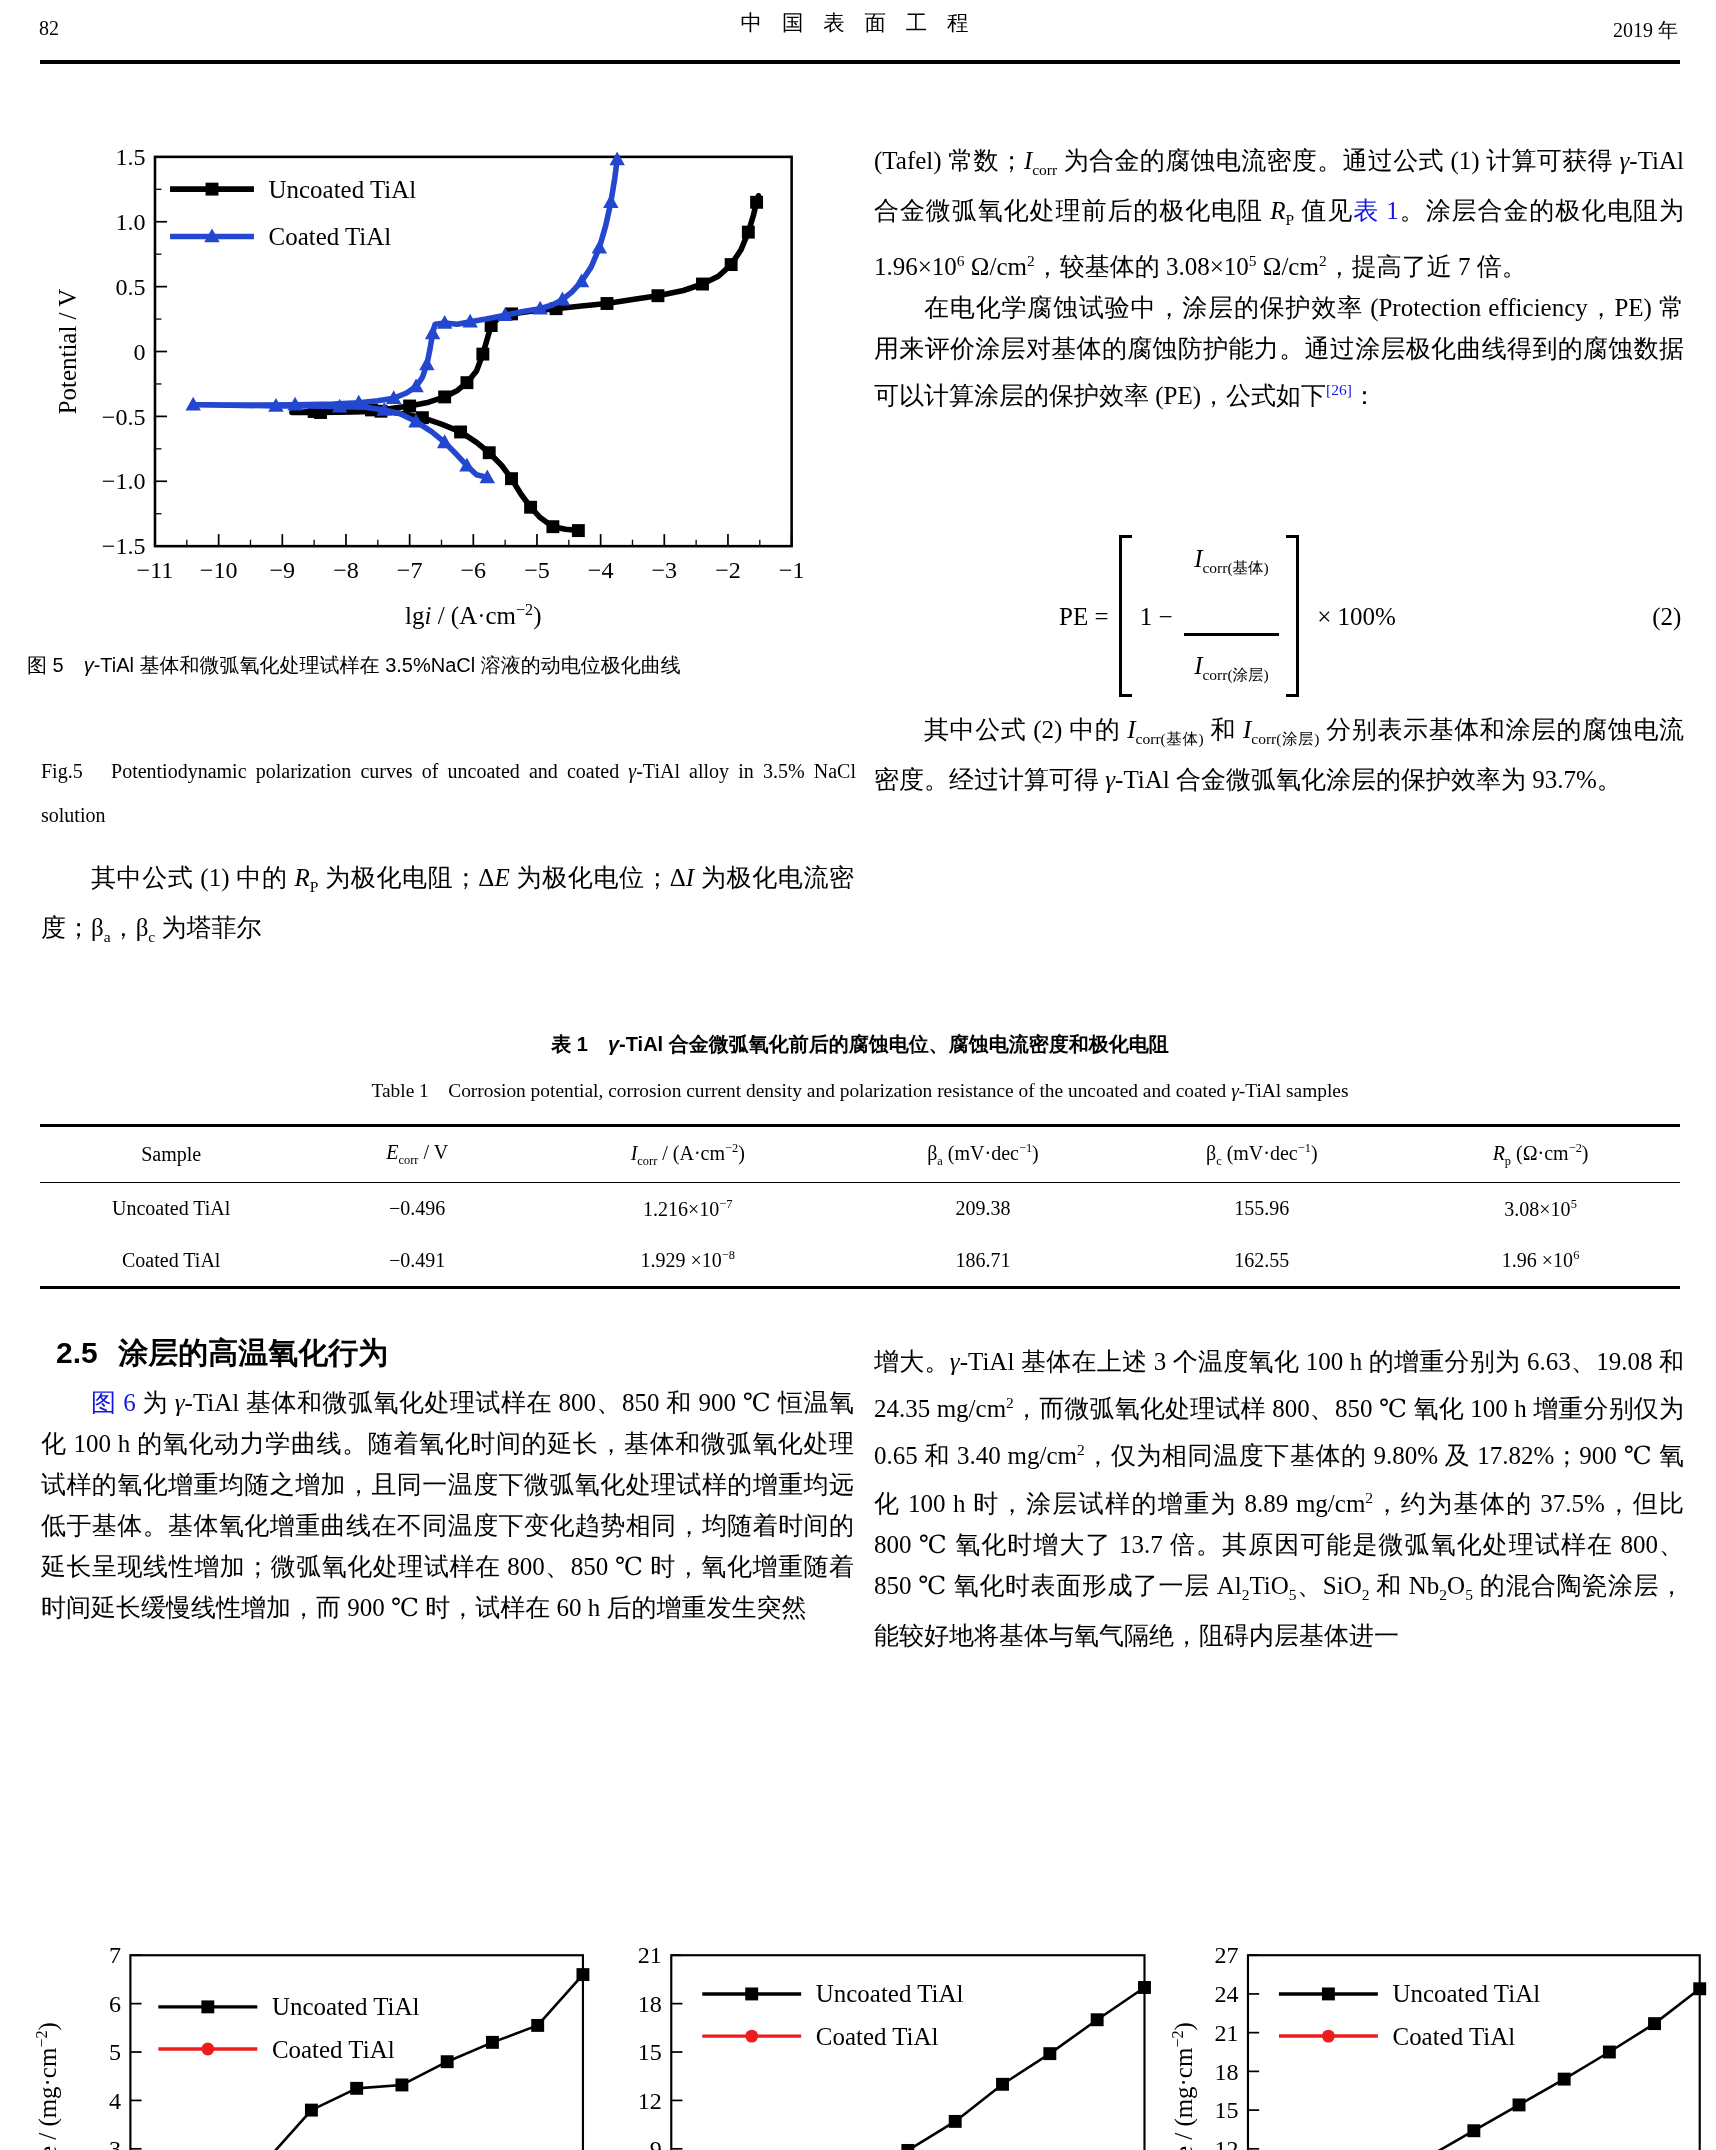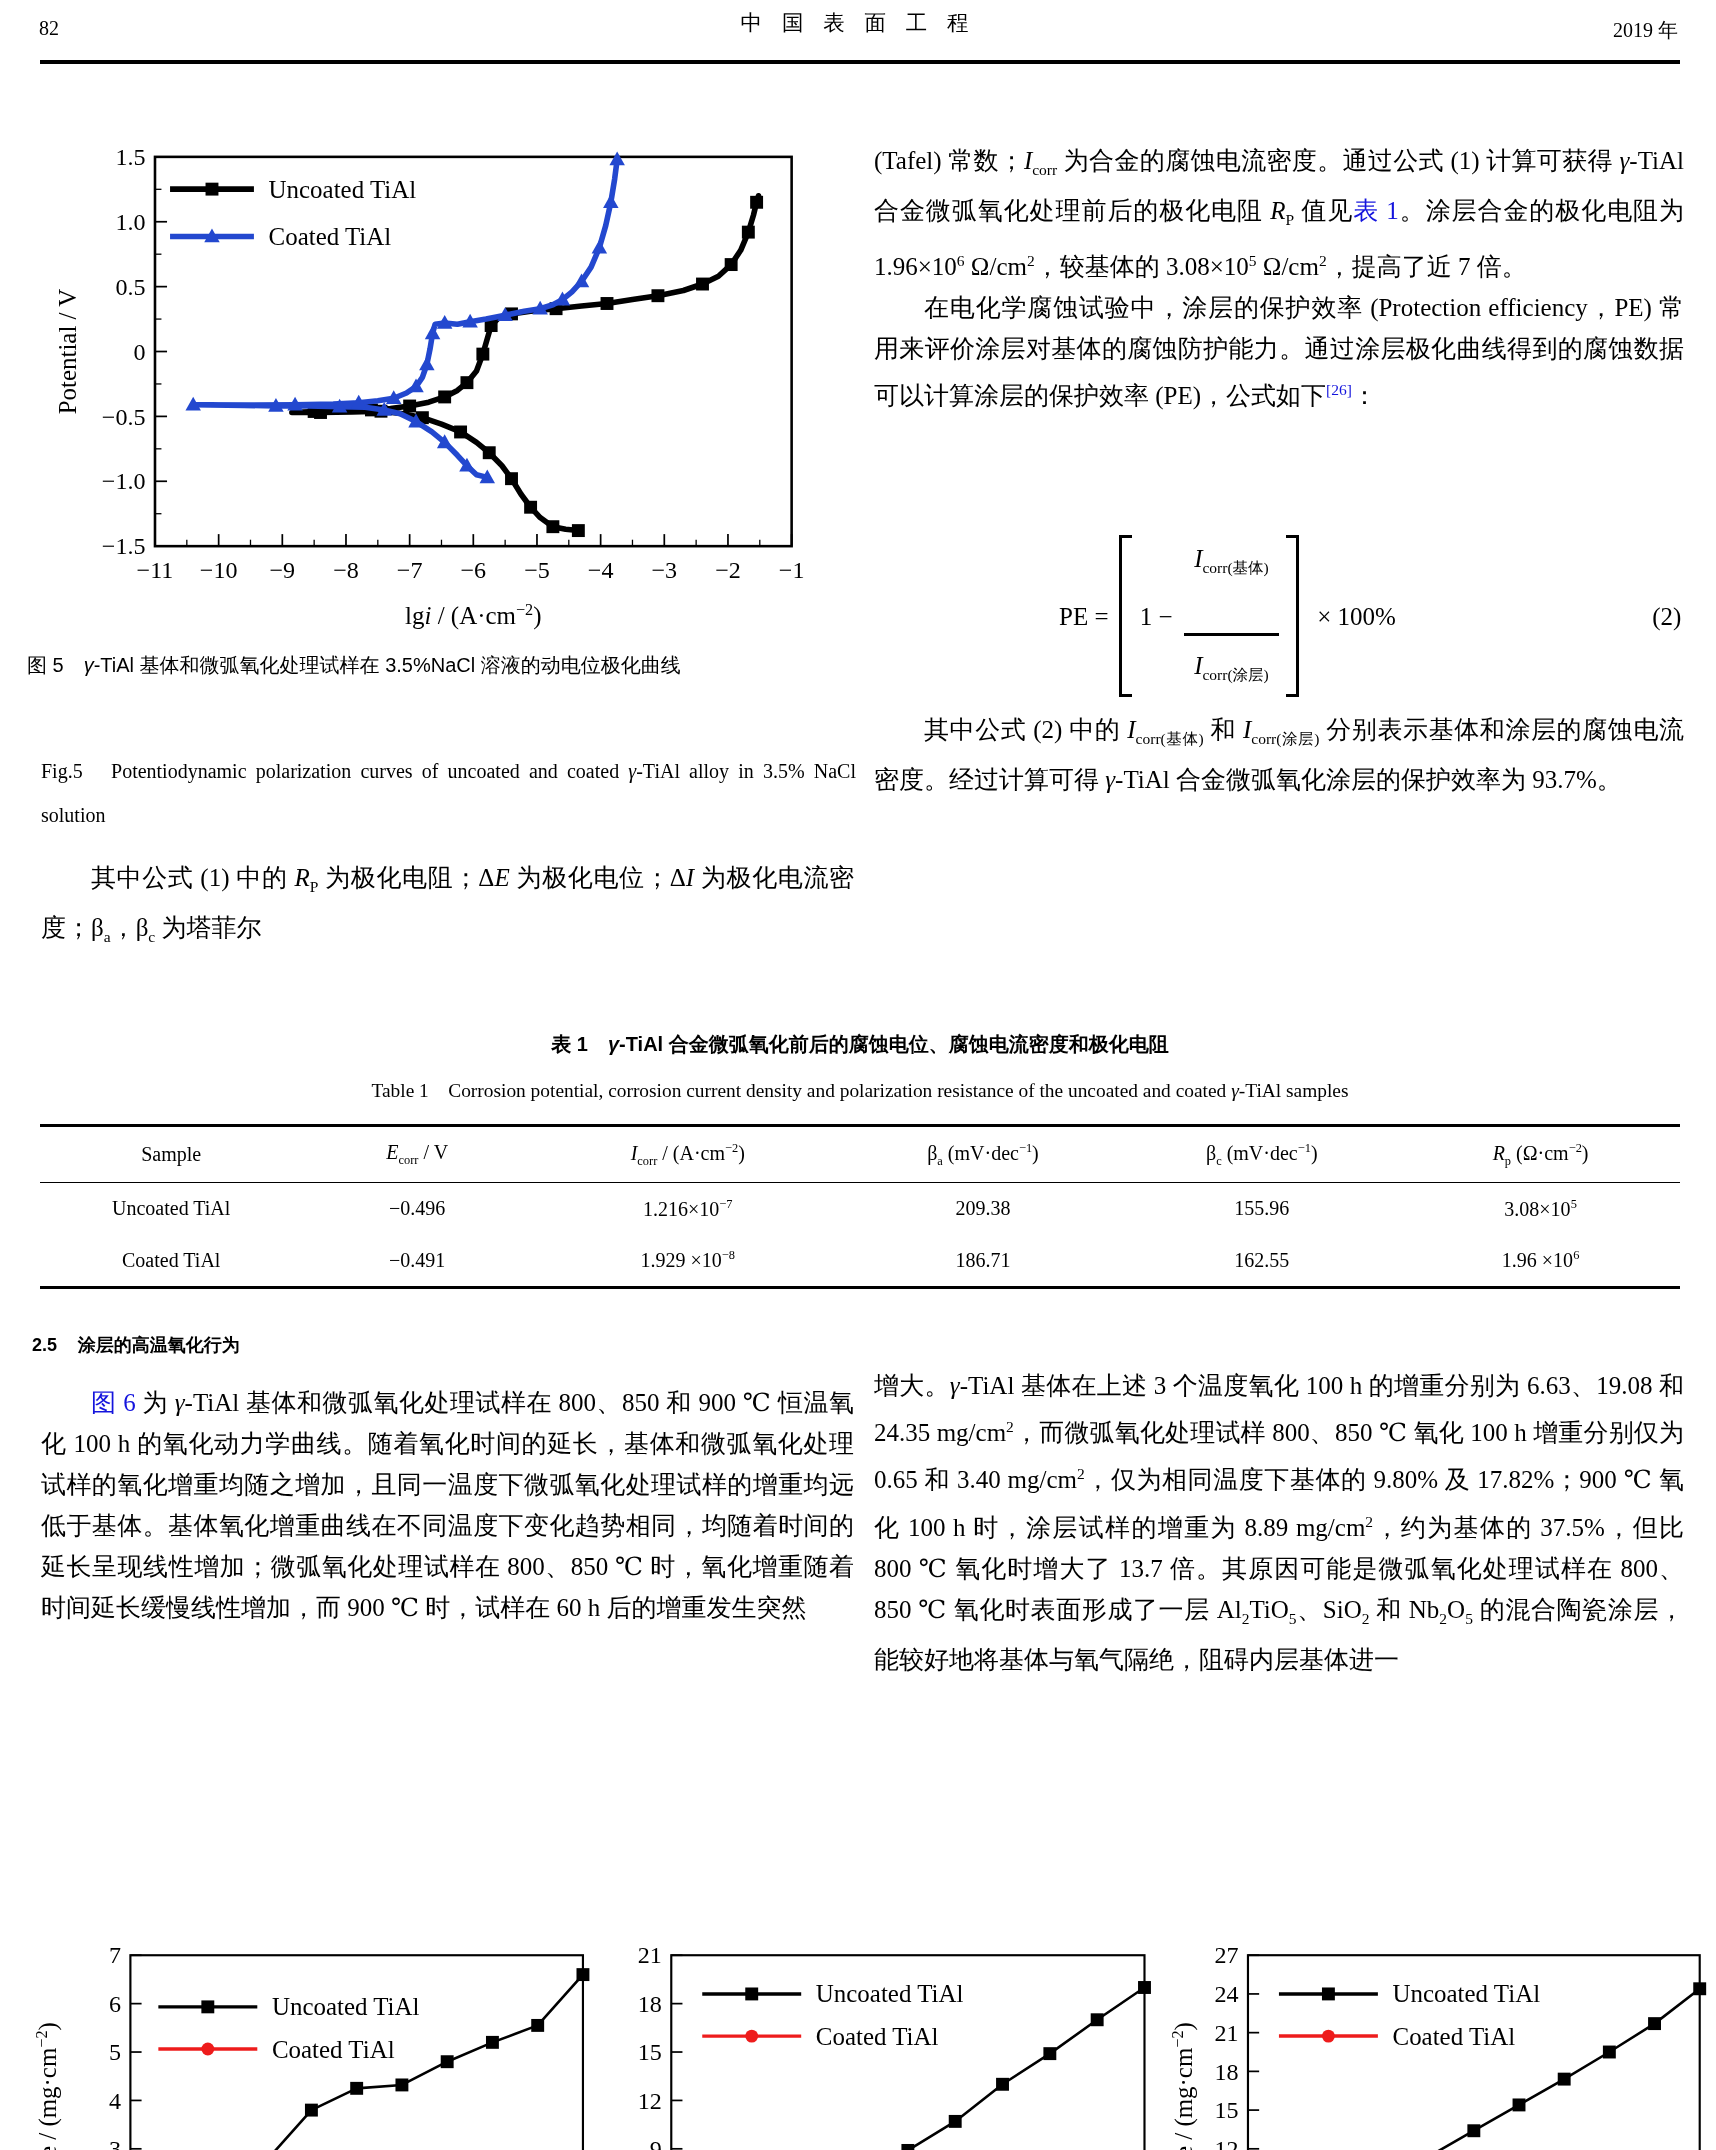--- a/index.html
+++ b/index.html
@@ -46,27 +46,27 @@
   
   .table-block{left:40px;top:1031px;width:1640px;}
   .tbl-cap-cn{text-align:center;font-family:"Liberation Sans","DejaVu Sans",sans-serif;
       font-weight:bold;font-size:20px;}
   .tbl-cap-en{text-align:center;font-size:19.4px;margin-top:19px;}
   .tbl{width:100%;border-collapse:collapse;margin-top:20px;font-size:20px;}
   .tbl thead tr{border-top:3.4px solid #000;border-bottom:1.3px solid #000;}
   .tbl tbody{border-bottom:3.4px solid #000;}
   .tbl th,.tbl td{font-weight:normal;text-align:center;padding:13.8px 4.3px;}
   
-  .sec-head{left:32px;top:1333px;font-family:"Liberation Sans","DejaVu Sans",sans-serif;
-      font-weight:bold;font-size:18px;}
+  .sec-head{left:56px;top:1333px;font-family:"Liberation Sans","DejaVu Sans",sans-serif;
+      font-weight:bold;font-size:30px;}
   .sec-head .no{margin-right:20.6px;}
   .body-left{left:41px;top:1382px;width:813px;height:381px;font-size:25px;line-height:41px;
       text-align:justify;text-indent:2em;overflow:hidden;}
   .body-right{left:874px;top:1341px;width:810px;height:422px;font-size:25px;line-height:41px;
-      text-align:justify;overflow:hidden;margin-top:24px;}
+      text-align:justify;overflow:hidden;}
   
   #f6a{left:25px;top:1938px;width:573px;height:555px;}
   #f6b{left:599px;top:1938px;width:567px;height:555px;}
   #f6c{left:1167px;top:1938px;width:550px;height:555px;}
 </style>
 </head>
 <body>
 
 <div class="page">
 

